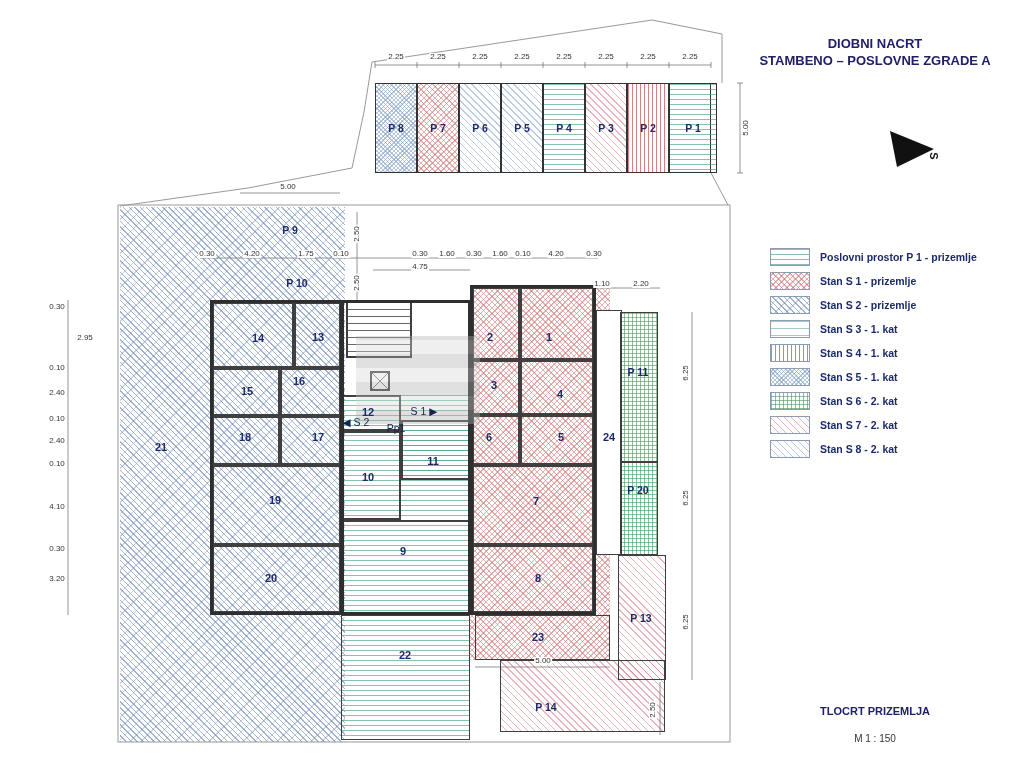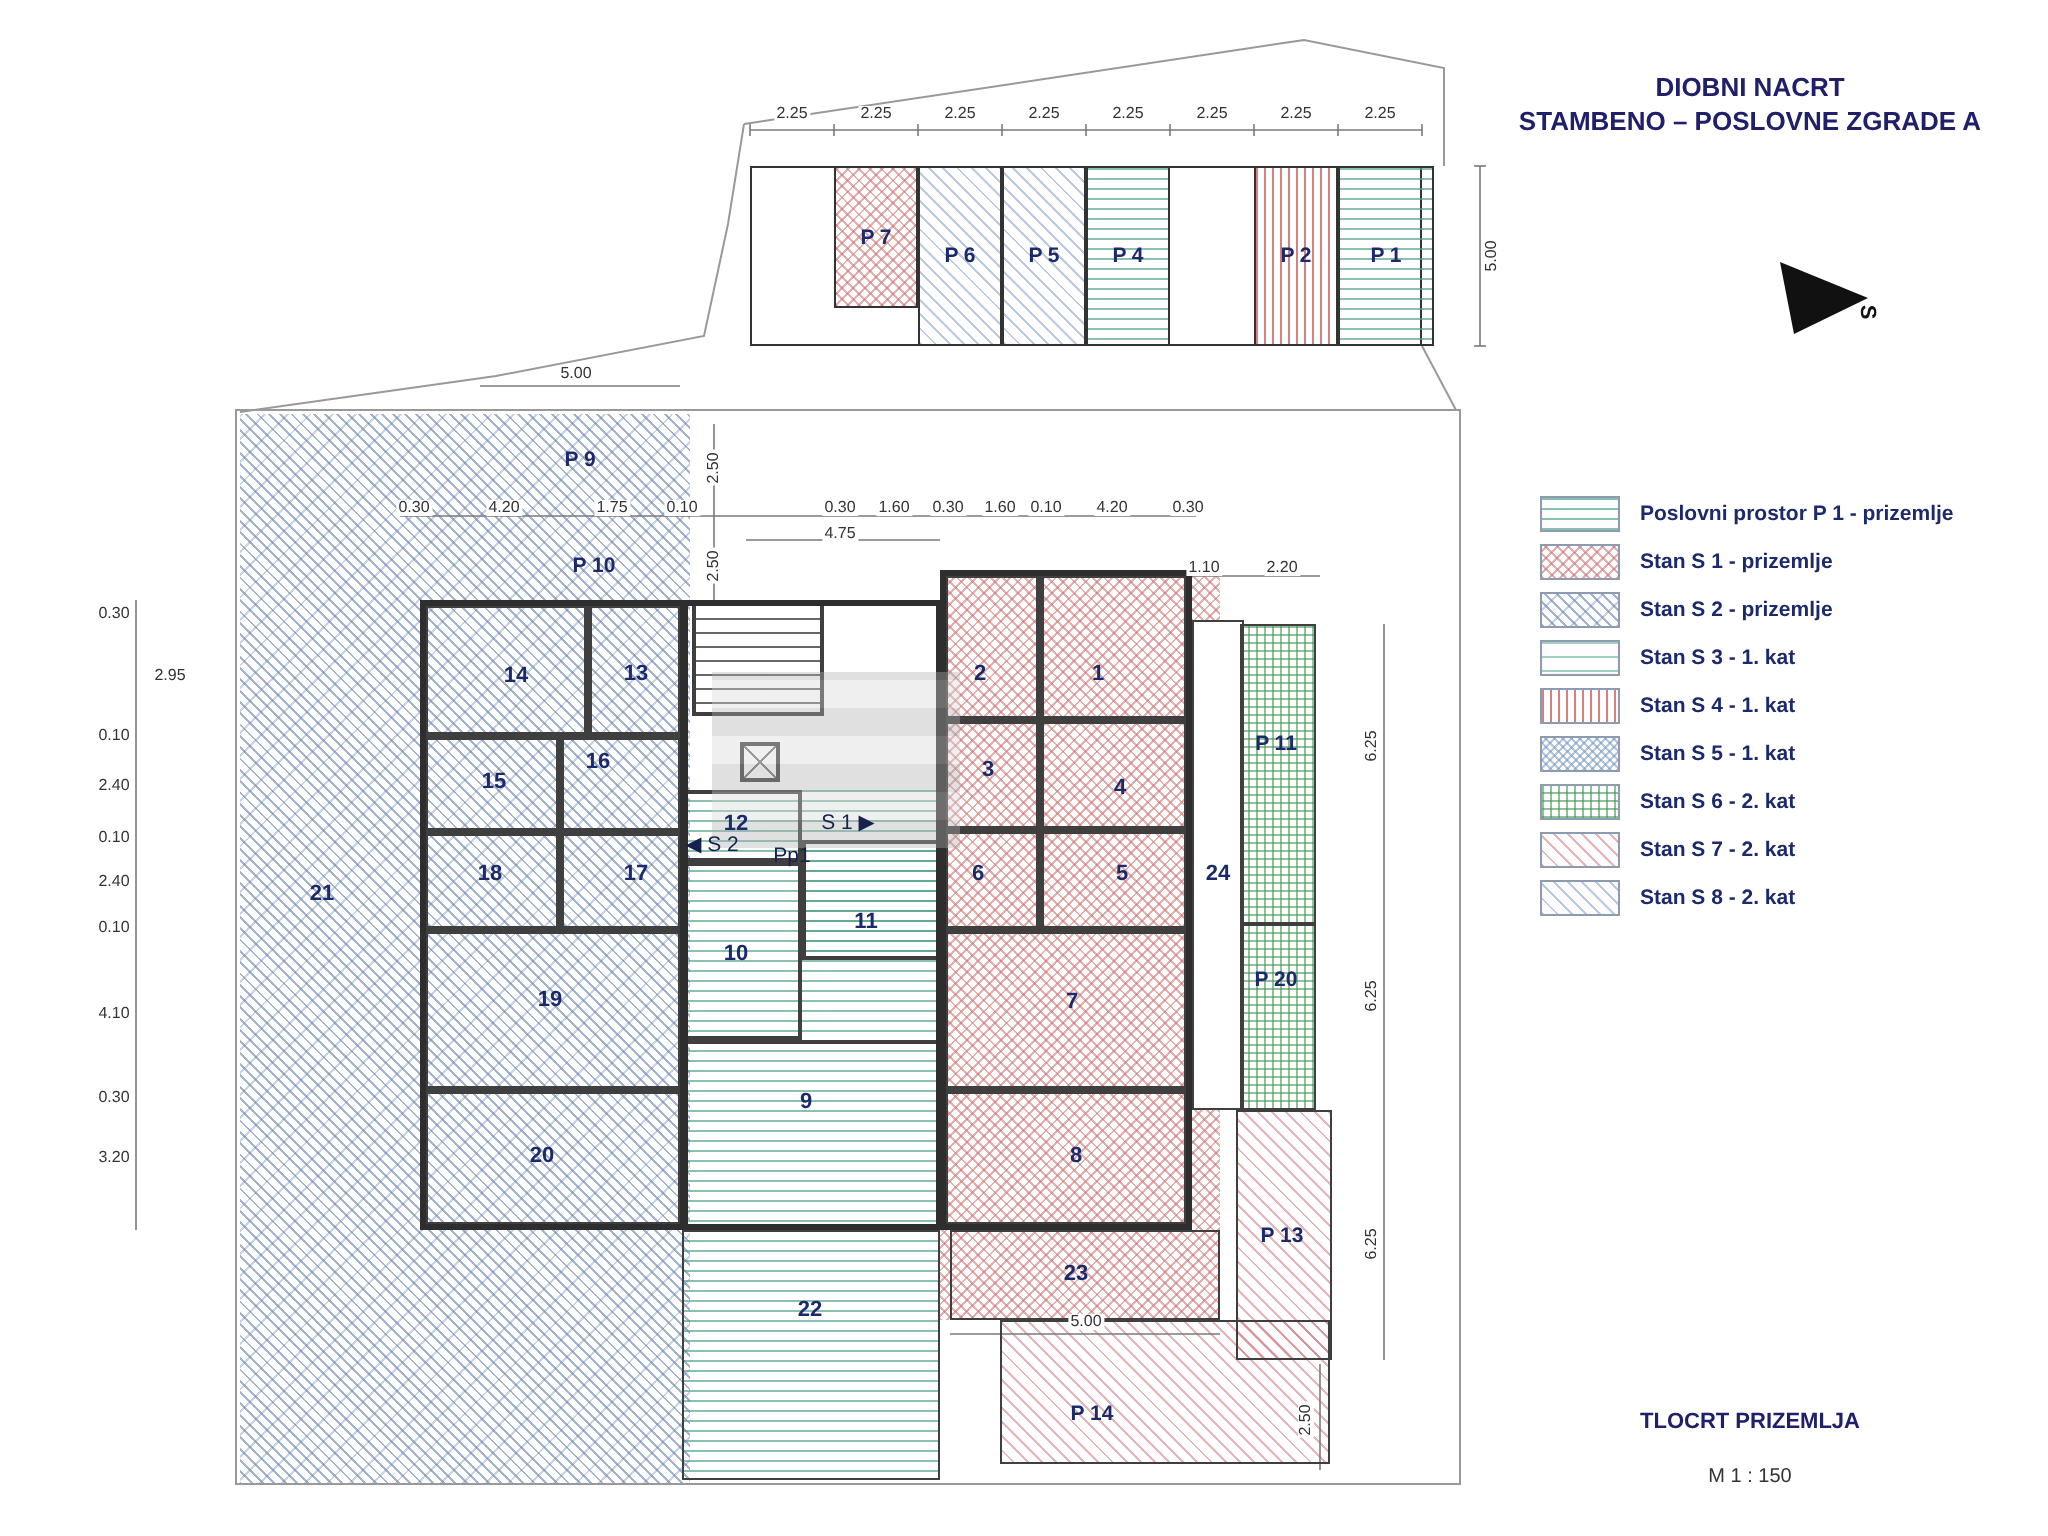--- a/index.html
+++ b/index.html
@@ -86,31 +86,37 @@
       <line x1="68" y1="300" x2="68" y2="615"></line>
       <line x1="692" y1="312" x2="692" y2="680"></line>
       <line x1="660" y1="682" x2="660" y2="735"></line>
       <line x1="475" y1="667" x2="610" y2="667"></line>
       <line x1="585" y1="288" x2="660" y2="288"></line>
     </g>
     <polygon points="890,131 934,149 897,167" fill="#111"></polygon>
   </svg>
 
   <div class="abs" style="left:375px;top:83px;width:336px;height:90px;border:1.5px solid #333;"></div>
-  <div class="abs hatch-pink-cross" style="left:417px;top:83px;width:42px;height:71px;border:1px solid #333;">
+  <div class="abs hatch-blue-fine" style="left:375px;top:83px;width:42px;height:90px;border:1px solid #333;">
+      <span class="stall-label">P 8</span>
+    </div>
+  <div class="abs hatch-pink-cross" style="left:417px;top:83px;width:42px;height:90px;border:1px solid #333;">
       <span class="stall-label">P 7</span>
     </div>
   <div class="abs hatch-lblue-diag" style="left:459px;top:83px;width:42px;height:90px;border:1px solid #333;">
       <span class="stall-label">P 6</span>
     </div>
   <div class="abs hatch-lblue-diag" style="left:501px;top:83px;width:42px;height:90px;border:1px solid #333;">
       <span class="stall-label">P 5</span>
     </div>
   <div class="abs hatch-teal-h" style="left:543px;top:83px;width:42px;height:90px;border:1px solid #333;">
       <span class="stall-label">P 4</span>
+    </div>
+  <div class="abs hatch-pink-diag" style="left:585px;top:83px;width:42px;height:90px;border:1px solid #333;">
+      <span class="stall-label">P 3</span>
     </div>
   <div class="abs hatch-red-v" style="left:627px;top:83px;width:42px;height:90px;border:1px solid #333;">
       <span class="stall-label">P 2</span>
     </div>
   <div class="abs hatch-teal-h" style="left:669px;top:83px;width:48px;height:90px;border:1px solid #333;">
       <span class="stall-label">P 1</span>
     </div>
   <span class="dim" style="left:396px;top:57px;">2.25</span>
   <span class="dim" style="left:438px;top:57px;">2.25</span>
   <span class="dim" style="left:480px;top:57px;">2.25</span>

